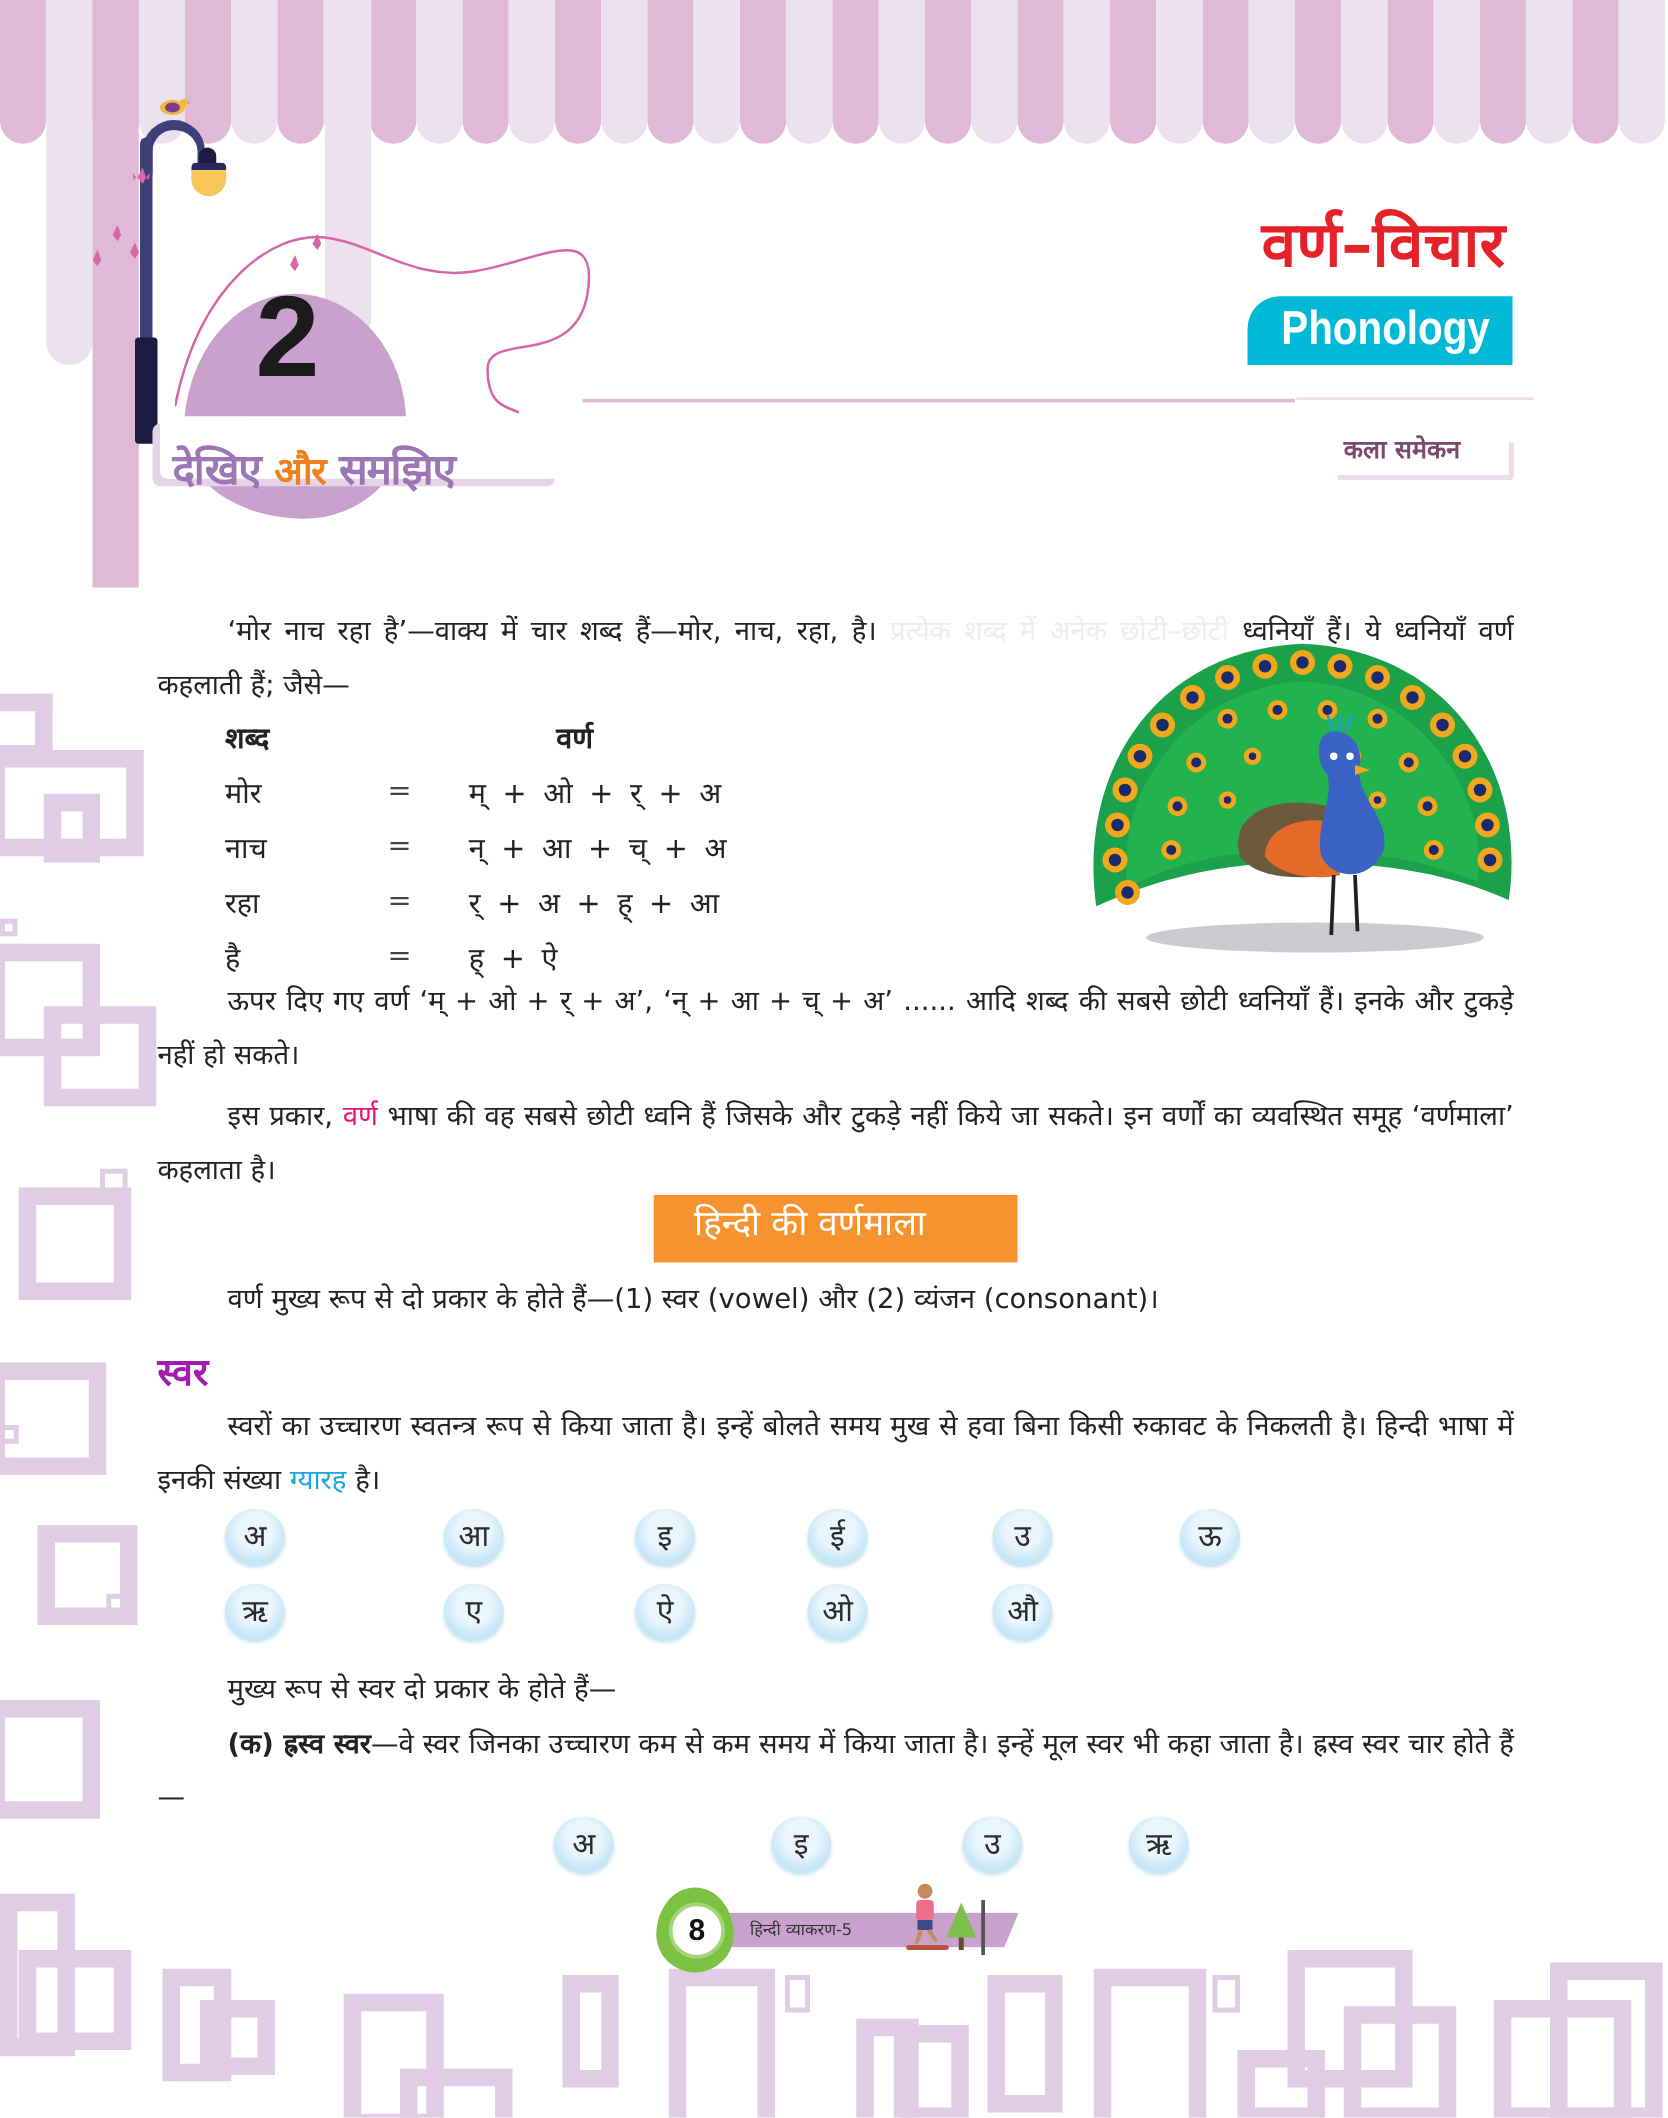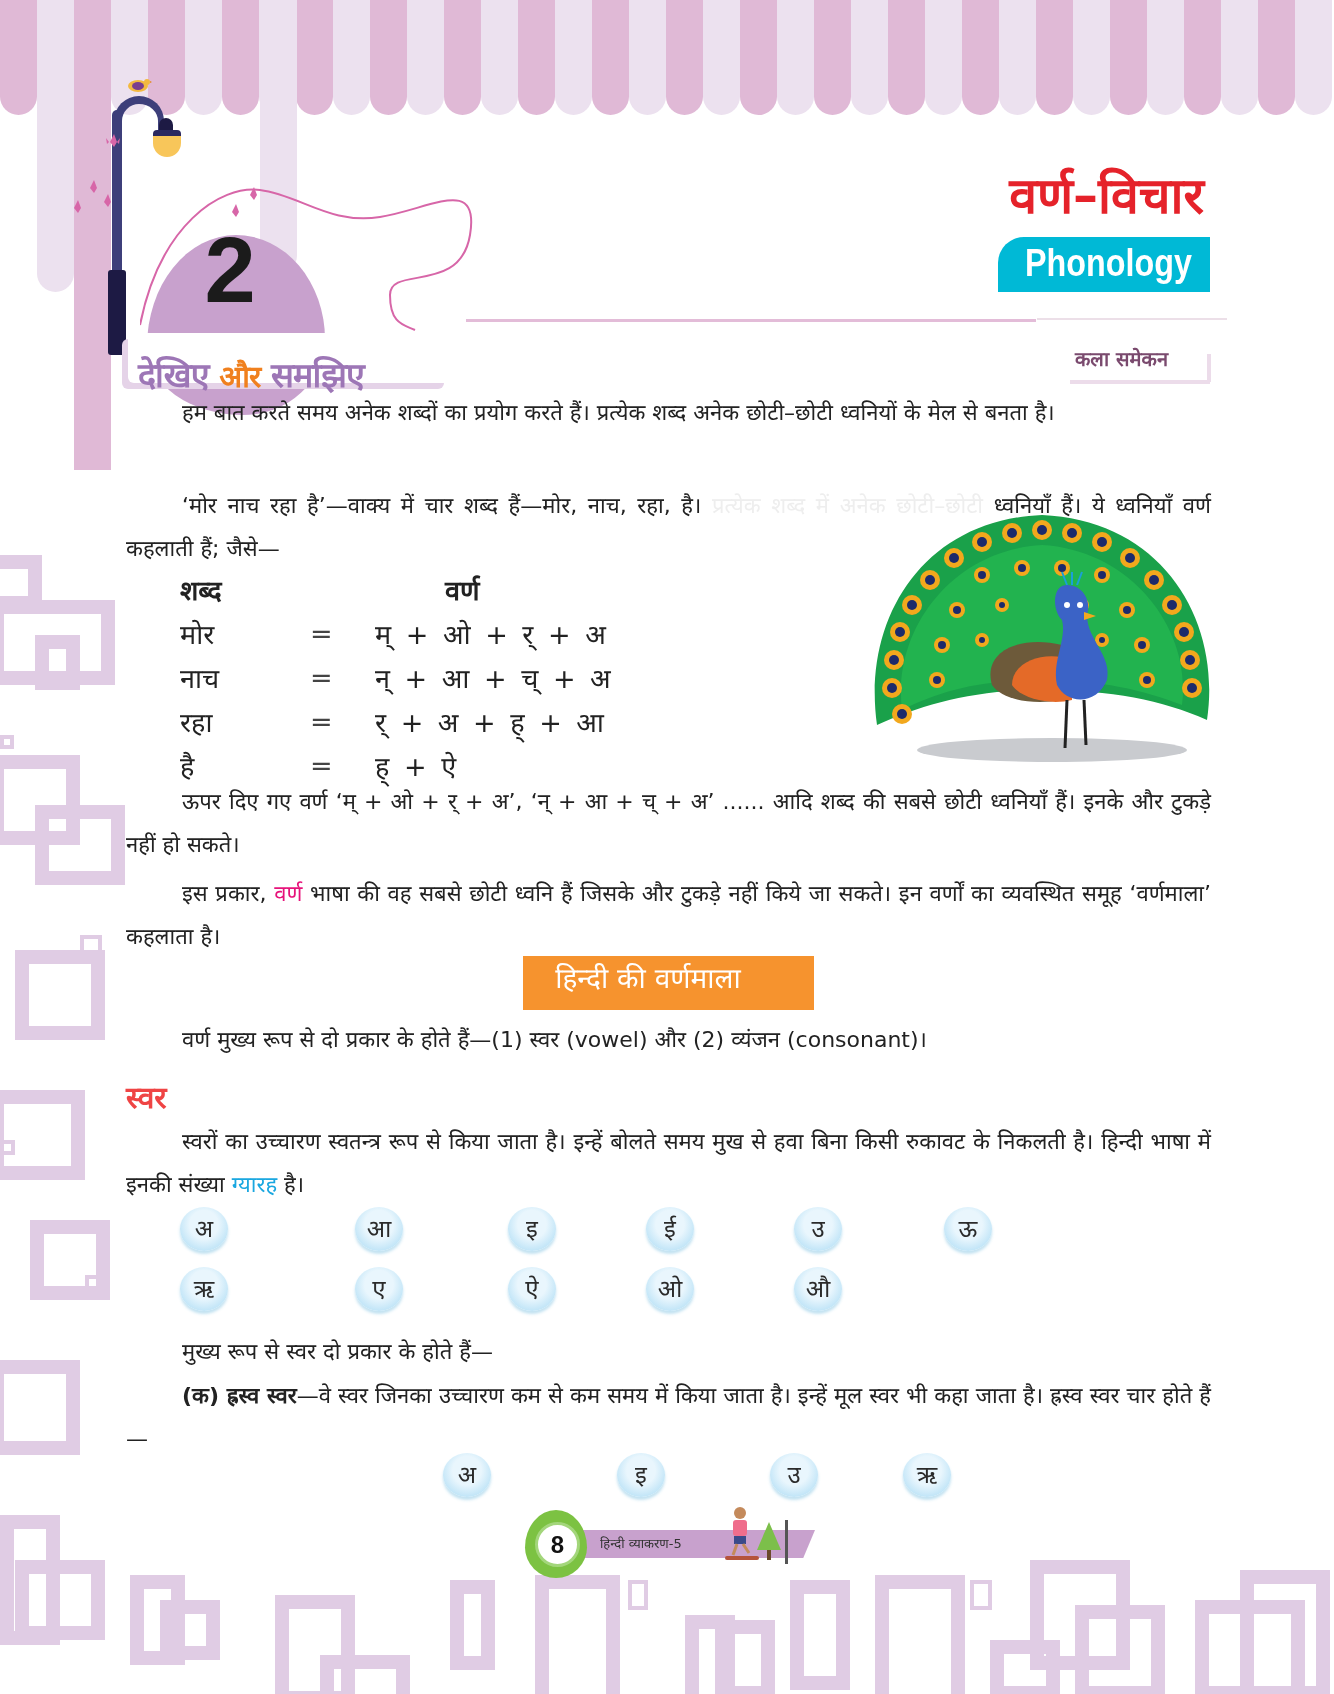--- a/index.html
+++ b/index.html
@@ -43,34 +43,34 @@
   .kala-under { position: absolute; left: 1070px; top: 380px; width: 140px; height: 4px; background: #ecdcea; }
   .kala-bar { position: absolute; left: 1207px; top: 354px; width: 4px; height: 28px; background: #ecdcea; }
 
   
   .p { position: absolute; left: 126px; width: 1085px; font-family: "DejaVu Sans", sans-serif; font-size: 22px; line-height: 43px; color: #222; text-align: justify; }
   .p .indent { padding-left: 56px; }
   .pink { color: #e6127a; }
   .blue { color: #1aa7e0; }
   .faded { color: #eee; }
 
-  .tbl { position: absolute; left: 180px; top: 567px; font-size: 27px; color: #222; }
+  .tbl { position: absolute; left: 180px; top: 567px; font-size: 23px; color: #222; }
   .tbl-row { display: flex; height: 44px; align-items: center; }
   .tbl-word { width: 130px; }
   .tbl-eq { width: 65px; text-align: left; color: #444; }
   .tbl-parts { white-space: nowrap; word-spacing: 6px; }
   .tbl-head { font-weight: bold; }
   .tbl-head .tbl-word { width: 265px; }
 
   .peacock { position: absolute; left: 862px; top: 500px; width: 360px; height: 270px; }
 
   .banner { position: absolute; left: 523px; top: 956px; width: 291px; height: 54px; background: #f6932e; }
   .banner-text { position: absolute; left: 523px; top: 958px; width: 250px; text-align: center; font-size: 28px; color: #fff; }
 
-  .swar-heading { position: absolute; left: 126px; top: 1076px; font-size: 30px; font-weight: bold; color: #ef4444; }
+  .swar-heading { position: absolute; left: 126px; top: 1076px; font-size: 30px; font-weight: bold; color: #a21caf; }
 
   .bubble { position: absolute; width: 48px; height: 44px; border-radius: 50%; background: radial-gradient(circle at 50% 40%, #e9f6fd 40%, #bfe4f7 75%, #9fd5f1 100%); box-shadow: 0 3px 3px rgba(120,190,225,.45); font-size: 24px; color: #2b2b2b; text-align: center; line-height: 44px; }
 
   .footer-ribbon { position: absolute; left: 580px; top: 1530px; width: 235px; height: 28px; background: #c8a1cd; clip-path: polygon(0 0, 100% 0, 95% 100%, 0 100%); }
   .footer-leaf { position: absolute; left: 525px; top: 1510px; width: 62px; height: 68px; background: #7cc242; border-radius: 50% 50% 50% 50% / 55% 55% 45% 45%; }
   .footer-circle { position: absolute; left: 535px; top: 1522px; width: 45px; height: 45px; background: #fff; border-radius: 50%; border: 3px solid #a3d67b; }
   .footer-num { position: absolute; left: 535px; top: 1524px; width: 45px; text-align: center; font-family: "Liberation Sans", sans-serif; font-weight: bold; font-size: 24px; color: #111; line-height: 41px; }
   .footer-title { position: absolute; left: 600px; top: 1534px; font-size: 13px; color: #333; white-space: nowrap; }
 </style>
 </head>
@@ -191,21 +191,21 @@
 <div class="subtitle-box"></div>
 <div class="subtitle">Phonology</div>
 <div class="rule"></div>
 <div class="rule2"></div>
 
 <div class="kala">कला समेकन</div>
 <div class="kala-under"></div>
 <div class="kala-bar"></div>
 
 <div class="p" style="top:391px;">
-  <span class="indent"></span><span>हम बात करते समय अनेक शब्दों का प्रयोग करते हैं। प्रत्येक शब्द अनेक छोटी–छोटी ध्वनियों के मेल से बनता है।</span>
+  <span class="indent"></span>
 </div>
 
 <div class="p" style="top:484px;width:1085px;">
   <span class="indent"></span><span>‘मोर नाच रहा है’—वाक्य में चार शब्द हैं—मोर, नाच, रहा, है। </span><span class="faded">प्रत्येक शब्द में अनेक छोटी–छोटी</span><span> ध्वनियाँ हैं। ये ध्वनियाँ वर्ण कहलाती हैं; जैसे—</span>
 </div>
 
 <div class="tbl">
   <div class="tbl-row tbl-head">
     <span class="tbl-word">शब्द</span>
     <span>वर्ण</span>

